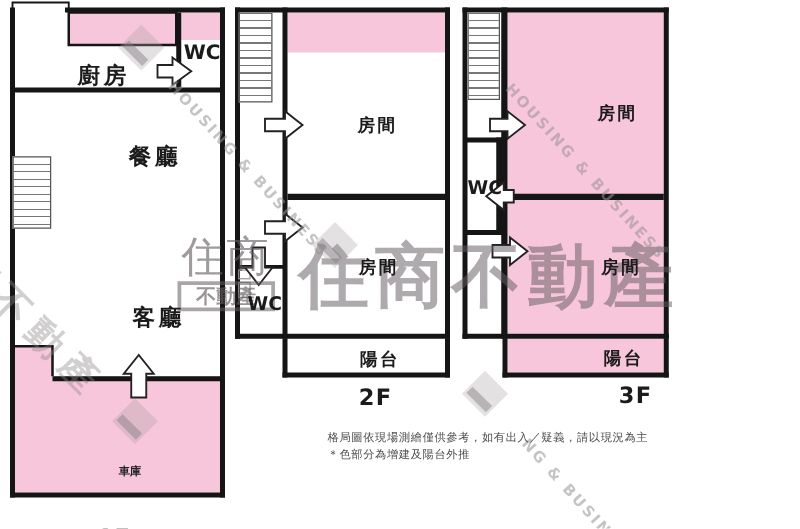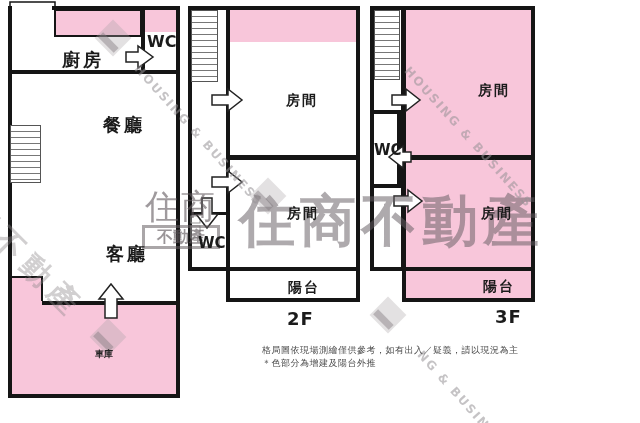--- a/index.html
+++ b/index.html
@@ -7,21 +7,21 @@
          font-family:"DejaVu Sans",sans-serif;}
   #stage *{box-sizing:border-box;}
   .plan-svg{position:absolute;left:0;top:0;z-index:1;}
   .stairs{position:absolute;z-index:2;background-color:#fff;border:1px solid #555;
           background-image:repeating-linear-gradient(180deg,rgba(0,0,0,0) 0 5px,#777 5px 6px);}
   .lbl{position:absolute;z-index:5;color:#1b1b1b;font-weight:bold;white-space:nowrap;}
   .room-lbl{font-size:14px;letter-spacing:2px;}
   .big-lbl{font-size:18px;letter-spacing:3px;}
   .floor-lbl{font-size:18px;letter-spacing:1px;}
   .wc-lbl{font-size:15px;letter-spacing:0;}
-  .tiny-lbl{font-size:9px;font-weight:bold;letter-spacing:0;color:#222;}
+  .tiny-lbl{font-size:9px;font-weight:bold;letter-spacing:0;color:#222;margin-top:23px;}
   .phone-clip{position:absolute;left:10px;top:332px;width:167px;height:64px;overflow:hidden;z-index:3;}
   .phone-text{font-size:76px;font-weight:bold;color:#fff;line-height:62px;letter-spacing:-3px;
               transform:scale(0.74,1);transform-origin:left center;white-space:nowrap;}
   .wm{position:absolute;z-index:4;pointer-events:none;white-space:nowrap;}
   .wm-brand{left:239px;top:184px;font-size:56px;font-weight:bold;letter-spacing:5px;
             color:rgba(100,92,97,0.52);}
   .wm-logo{left:142px;top:190px;width:78px;text-align:center;}
   .wm-logo .t{font-size:34px;line-height:33px;font-weight:normal;letter-spacing:2px;color:rgba(100,92,97,0.62);}
   .wm-logo .b{margin-top:2px;border:3px solid rgba(100,92,97,0.55);font-size:16px;line-height:18px;
               font-weight:bold;color:rgba(100,92,97,0.65);}

